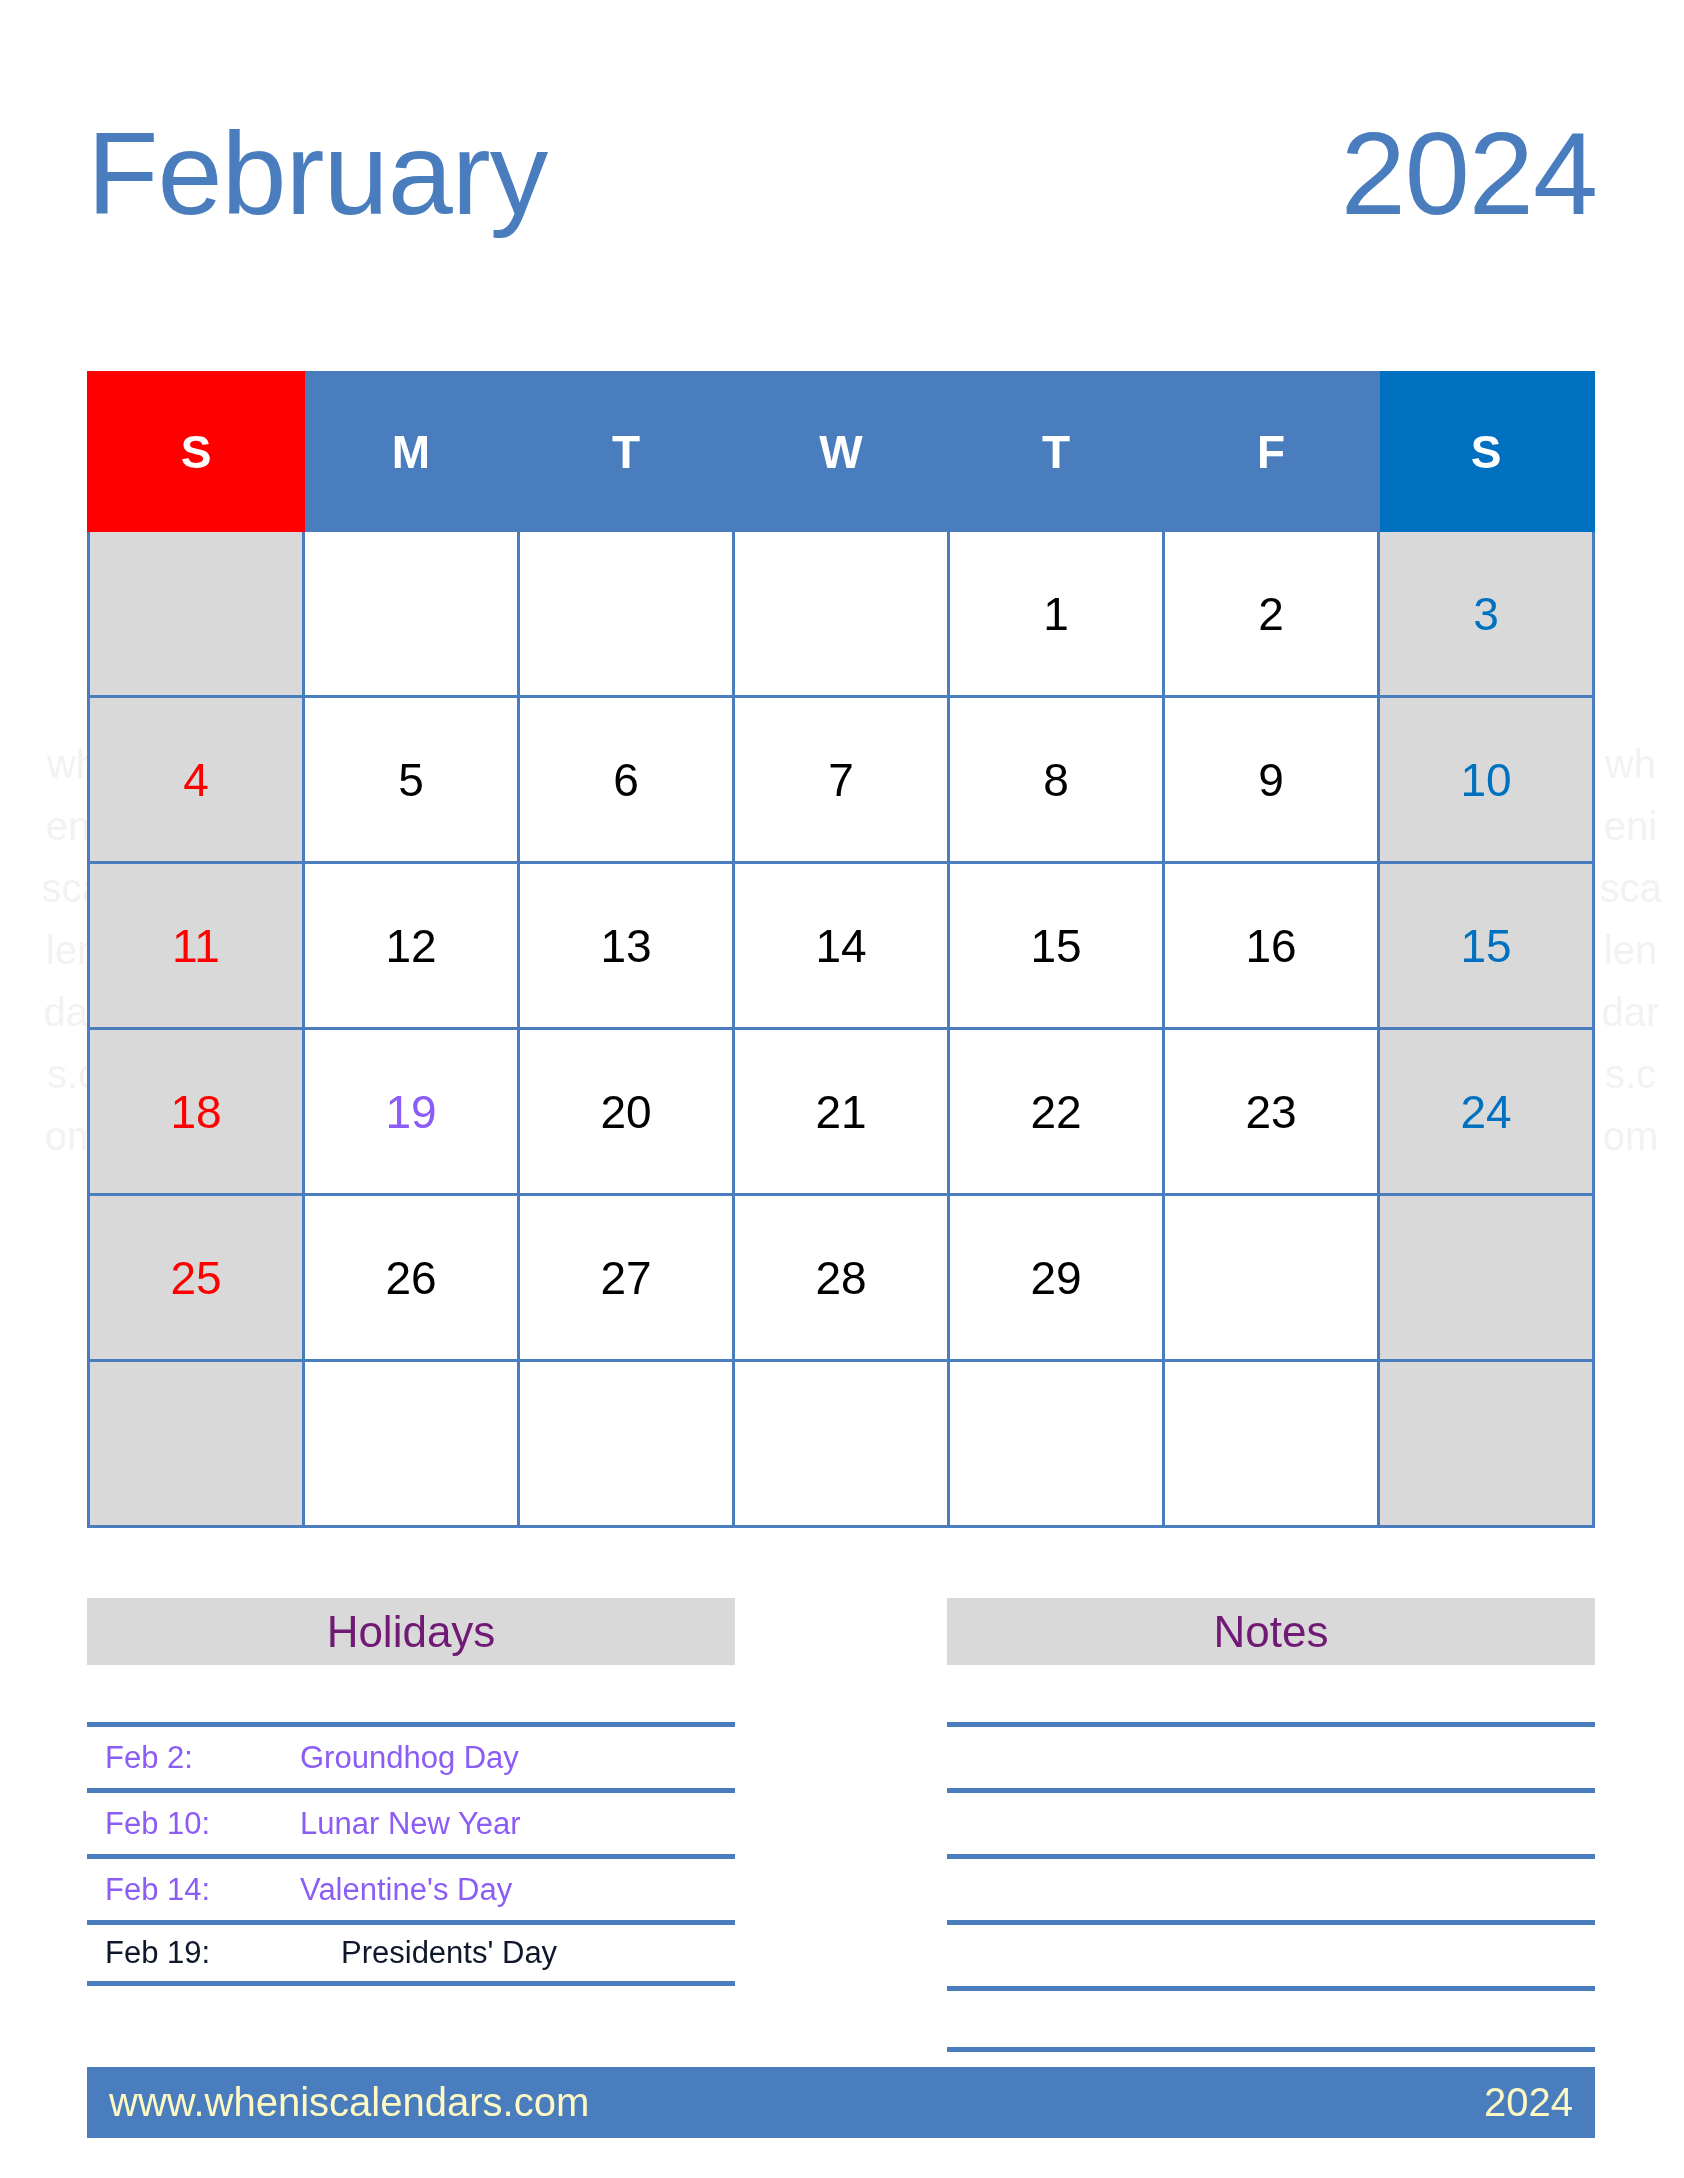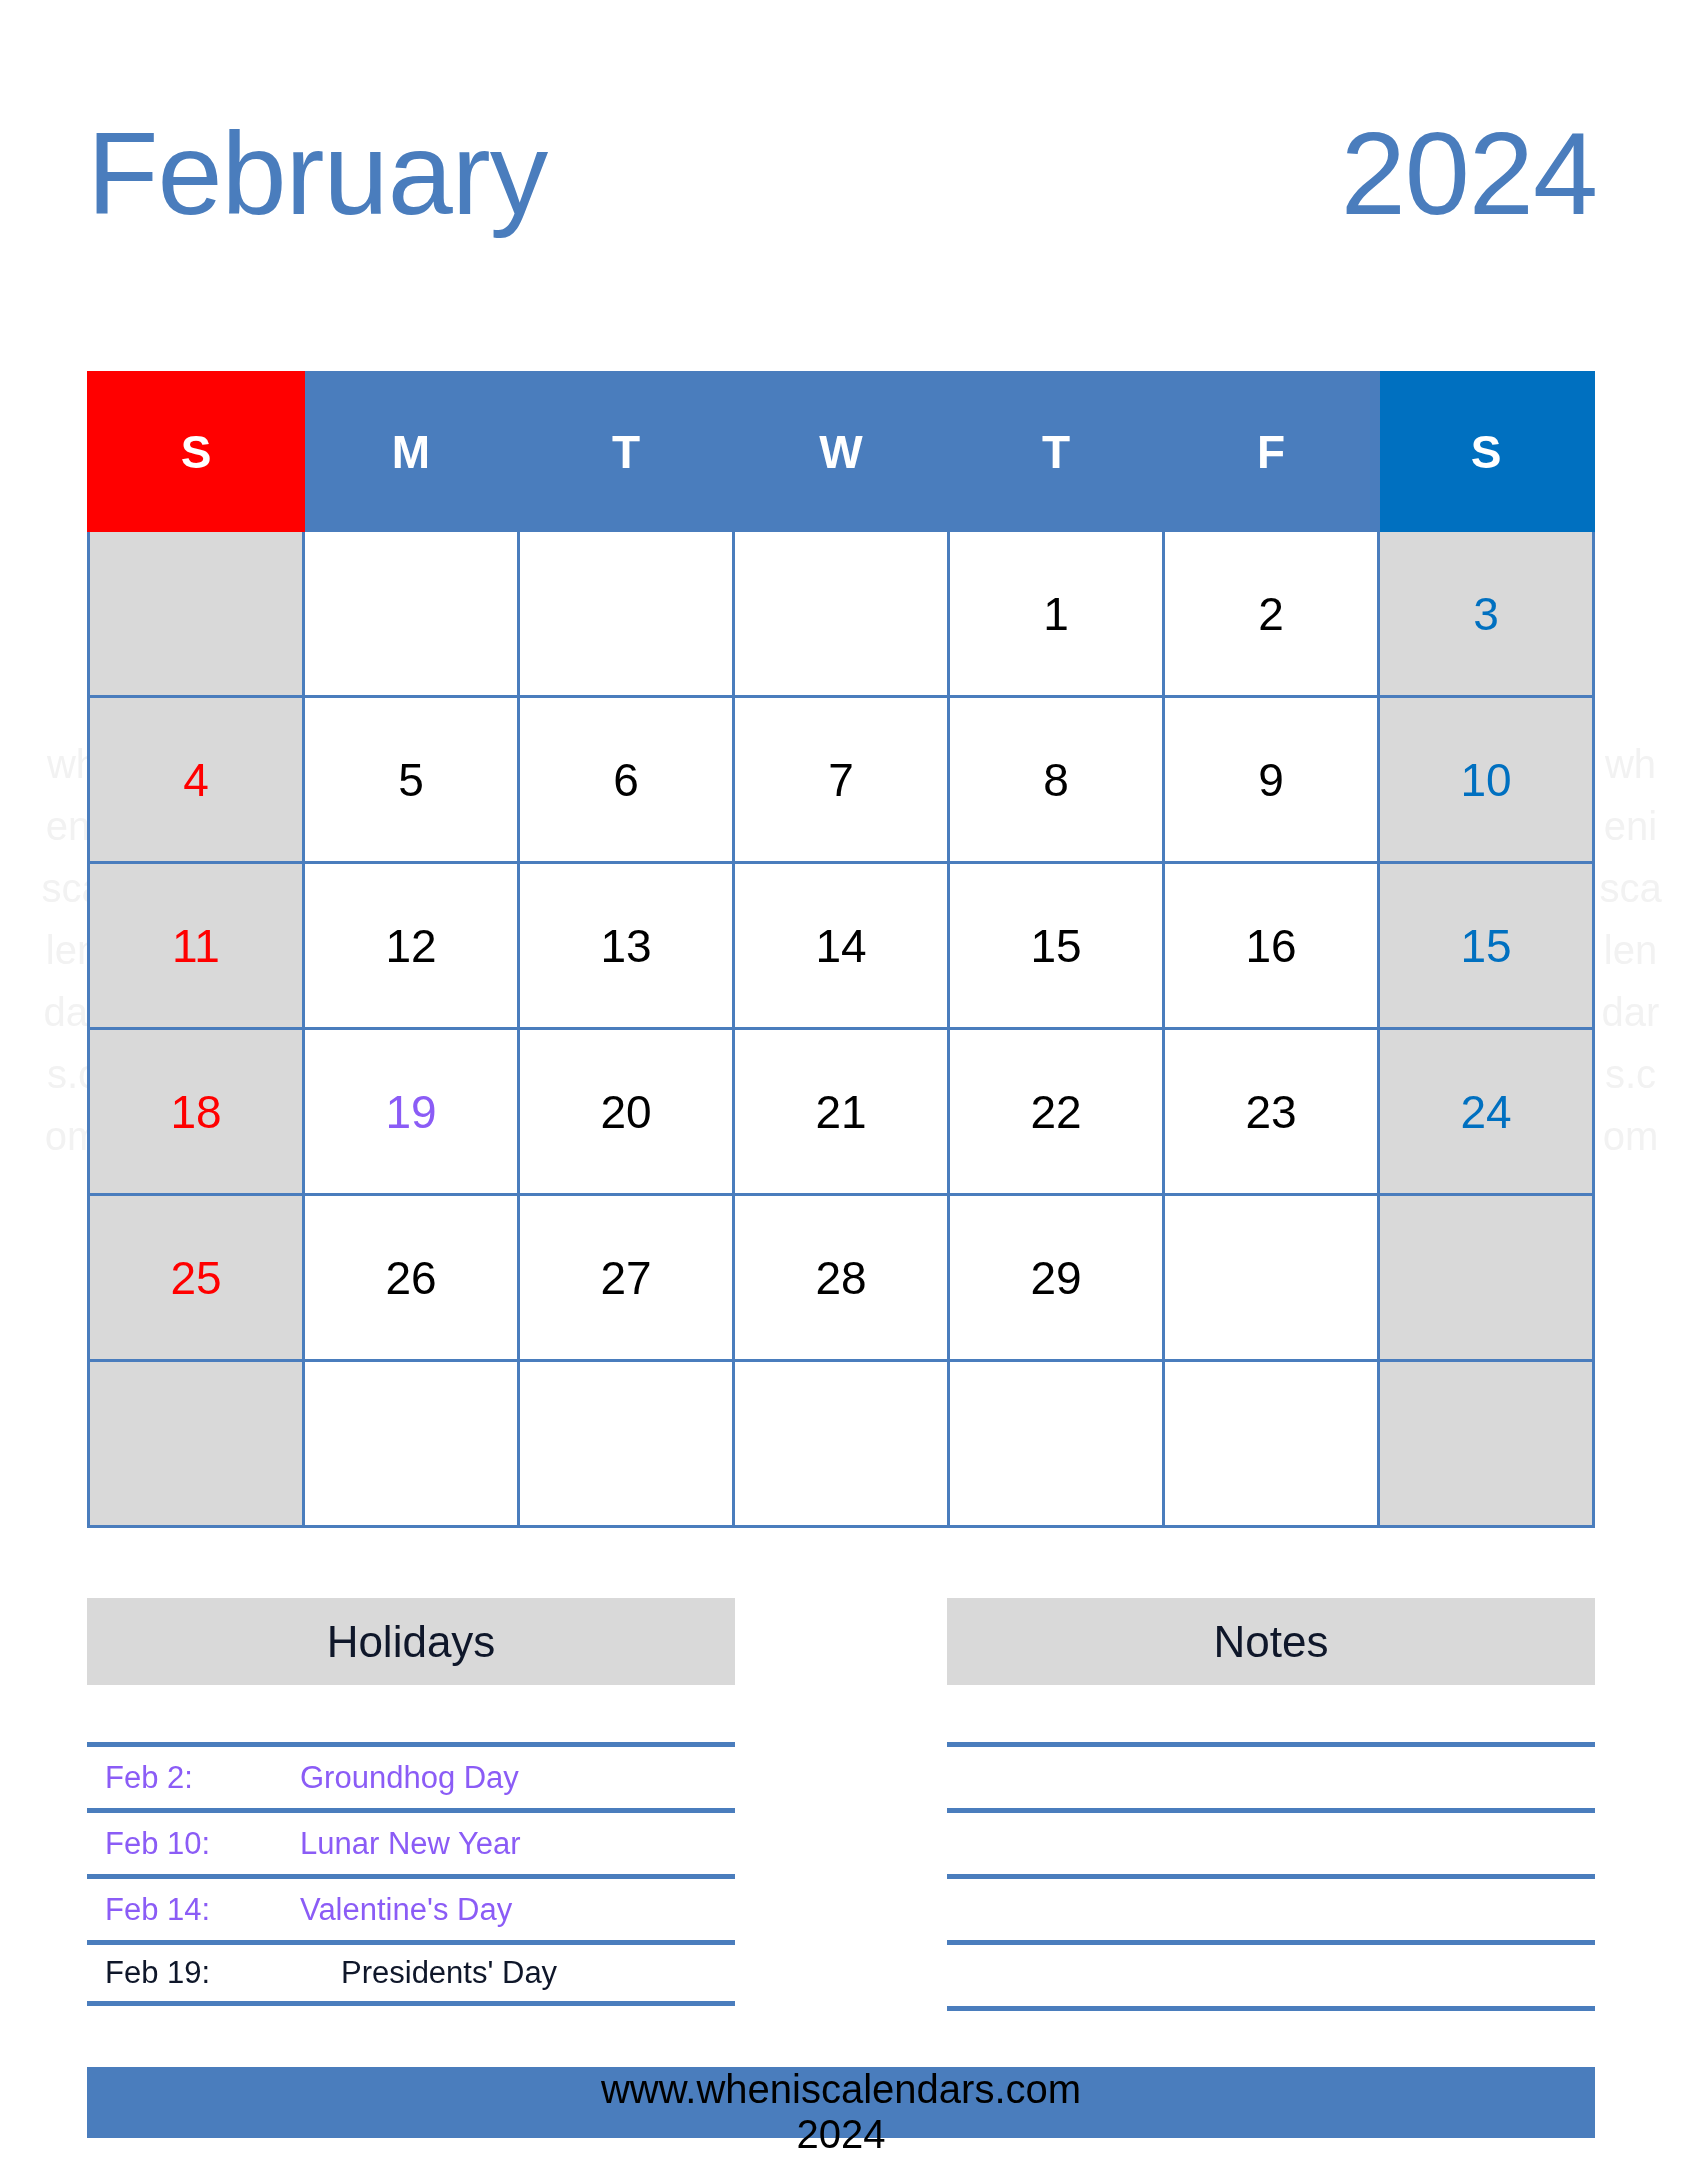--- a/index.html
+++ b/index.html
@@ -106,23 +106,23 @@
     position: absolute;
     left: 87px;
     top: 1598px;
     width: 1508px;
     display: flex;
     justify-content: space-between;
   }
   .panel { width: 648px; }
 
   .panel-head {
-    height: 87px;
+    height: 67px;
     background: #d9d9d9;
-    color: #0f172a;
+    color: #701a75;
     font-size: 44px;
     display: flex;
     align-items: center;
     justify-content: center;
     line-height: 1;
   }
 
   .panel-body { margin-top: 57px; }
 
   .hol-row {
@@ -145,27 +145,26 @@
   .note-line:last-child { border-bottom: 5px solid #4a7dbd; }
 
   
   .footer {
     position: absolute;
     left: 87px;
     top: 2067px;
     width: 1508px;
     height: 71px;
     background: #4a7dbd;
-    color: #000000;
+    color: #fef9c3;
     display: flex;
     align-items: center;
     justify-content: space-between;
     padding: 0 22px;
     font-size: 40px;
-    flex-direction: column;
   }
 </style>
 </head>
 <body>
 
 <div id="page">
 
   <div class="watermark left">wheniscalendars.com</div>
   <div class="watermark right">wheniscalendars.com</div>
 

